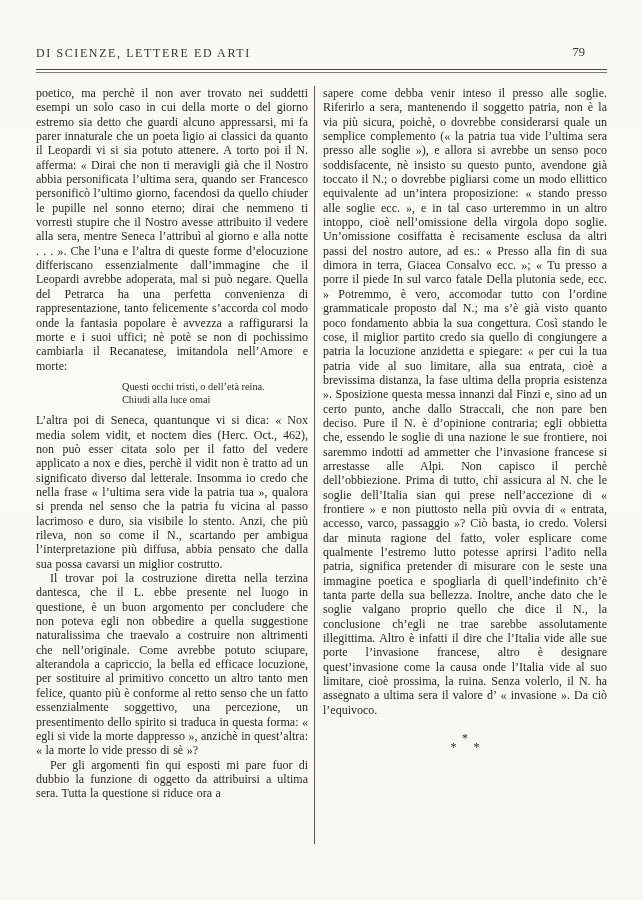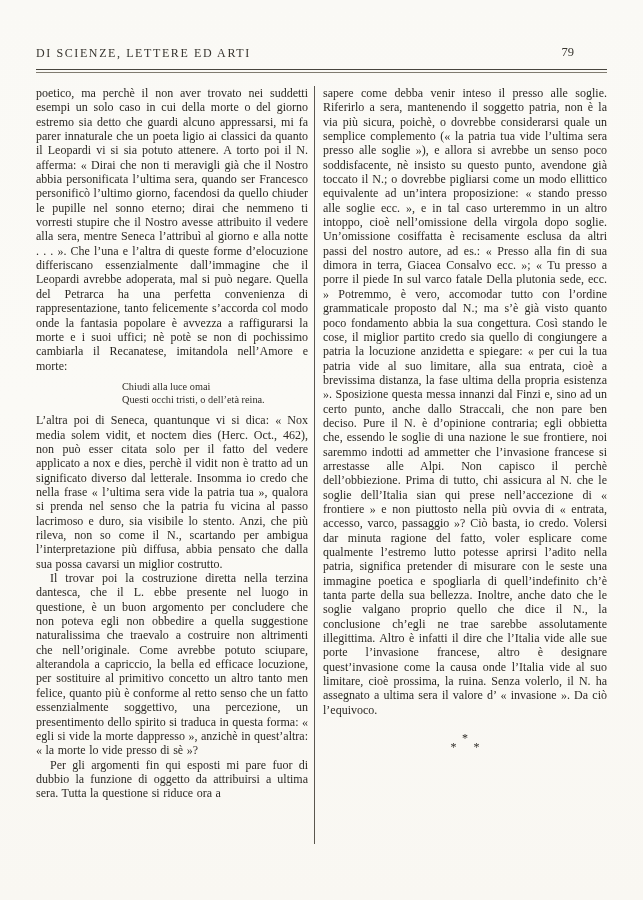--- a/index.html
+++ b/index.html
@@ -19,21 +19,21 @@
     position: absolute; top: 46px; left: 36px; right: 36px; height: 16px;
   }
   .header-title {
     position: absolute; left: 0; right: 0;
     text-align: left;
     font-size: 12px; letter-spacing: 1.6px;
     color: #37342e;
     white-space: nowrap;
   }
   .header-pagenum {
-    position: absolute; right: 33px; top: -1px;
+    position: absolute; right: 22px; top: -1px;
     font-size: 12.5px; color: #37342e;
   }
   .rule-double {
     position: absolute; top: 69px; left: 36px; width: 571px;
     height: 2px;
     border-top: 1px solid #47443d;
     border-bottom: 1px solid #807b70;
   }
   .columns {
     position: absolute; top: 86px; left: 36px; width: 571px;
@@ -76,22 +76,22 @@
 <div class="page">
   <div class="header">
     <div class="header-title">DI SCIENZE, LETTERE ED ARTI</div>
     <div class="header-pagenum">79</div>
   </div>
   <div class="rule-double"></div>
   <div class="columns">
     <div class="col col-left" id="col-left">
         <p class="para"><span>poetico, ma perchè il non aver trovato nei suddetti esempi un solo caso in cui della morte o del giorno estremo sia detto che guardi alcuno appressarsi, mi fa parer innaturale che un poeta ligio ai classici da quanto il Leopardi vi si sia potuto attenere. A torto poi il N. afferma: « Dirai che non ti meravigli già che il Nostro abbia personificata l’</span><span class="italic">ultima sera</span><span>, quando ser Francesco personificò l’</span><span class="italic">ultimo giorno</span><span>, facendosi da quello chiuder le pupille nel sonno eterno; dirai che nemmeno ti vorresti stupire che il Nostro avesse attribuito il </span><span class="italic">vedere</span><span> alla </span><span class="italic">sera</span><span>, mentre Seneca l’attribuì al giorno e alla notte . . . ». Che l’una e l’altra di queste forme d’elocuzione differiscano essenzialmente dall’immagine che il Leopardi avrebbe adoperata, mal si può negare. Quella del Petrarca ha una perfetta convenienza di rappresentazione, tanto felicemente s’accorda col modo onde la fantasia popolare è avvezza a raffigurarsi la morte e i suoi uffici; nè potè se non di pochissimo cambiarla il Recanatese, imitandola nell’</span><span class="italic">Amore e morte</span><span>:</span></p>
         <div class="verse">
+          <div>Questi occhi tristi, o dell’età reina.</div>
           <div>Chiudi alla luce omai</div>
-          <div>Questi occhi tristi, o dell’età reina.</div>
         </div>
         <p class="para"><span>L’altra poi di Seneca, quantunque vi si dica: « Nox media solem vidit, et noctem dies </span><span class="italic">(Herc. Oct., 462),</span><span> </span><span class="italic">non può</span><span> esser citata solo per il fatto del </span><span class="italic">vedere</span><span> applicato a </span><span class="italic">nox</span><span> e </span><span class="italic">dies</span><span>, perchè il </span><span class="italic">vidit</span><span> non è tratto ad un significato diverso dal letterale. Insomma io credo che nella frase « l’ultima sera vide la patria tua », qualora si prenda nel senso che la patria fu vicina al passo lacrimoso e duro, sia visibile lo stento. Anzi, che più rileva, non so come il N., scartando per ambigua l’interpretazione più diffusa, abbia pensato che dalla sua possa cavarsi un miglior costrutto.</span></p>
         <p class="para indent"><span>Il trovar poi la costruzione diretta nella terzina dantesca, che il L. ebbe presente nel luogo in questione, è un buon argomento per concludere che non poteva egli non obbedire a quella suggestione naturalissima che traevalo a costruire non altrimenti che nell’originale. Come avrebbe potuto sciupare, alterandola a capriccio, la bella ed efficace locuzione, per sostituire al primitivo concetto un altro tanto men felice, quanto più è conforme al retto senso che un fatto essenzialmente soggettivo, una percezione, un presentimento dello spirito si traduca in questa forma: « egli si vide la morte dappresso », anzichè in quest’altra: « la morte lo vide presso di sè »?</span></p>
         <p class="para indent"><span>Per gli argomenti fin qui esposti mi pare fuor di dubbio la funzione di oggetto da attribuirsi a </span><span class="italic">ultima sera</span><span>. Tutta la questione si riduce ora a</span></p>
       </div>
     <div class="col col-right" id="col-right">
         <p class="para"><span>sapere come debba venir inteso il </span><span class="italic">presso alle soglie</span><span>. Riferirlo a </span><span class="italic">sera</span><span>, mantenendo il soggetto </span><span class="italic">patria</span><span>, non è la via più sicura, poichè, o dovrebbe considerarsi quale un semplice complemento (« la patria tua vide l’ultima sera presso alle soglie »), e allora si avrebbe un senso poco soddisfacente, nè insisto su questo punto, avendone già toccato il N.; o dovrebbe pigliarsi come un modo ellittico equivalente ad un’intera proposizione: « stando presso alle soglie ecc. », e in tal caso urteremmo in un altro intoppo, cioè nell’omissione della virgola dopo </span><span class="italic">soglie</span><span>. Un’omissione cosiffatta è recisamente esclusa da altri passi del nostro autore, ad es.: « Presso alla fin di sua dimora in terra, Giacea Consalvo ecc. »; « Tu presso a porre il piede In sul varco fatale Della plutonia sede, ecc. » Potremmo, è vero, accomodar tutto con l’ordine grammaticale proposto dal N.; ma s’è già visto quanto poco fondamento abbia la sua congettura. Così stando le cose, il miglior partito credo sia quello di congiungere a </span><span class="italic">patria</span><span> la locuzione anzidetta e spiegare: « per cui la tua patria vide al suo limitare, alla sua entrata, cioè a brevissima distanza, la fase ultima della propria esistenza ». Sposizione questa messa innanzi dal Finzi e, sino ad un certo punto, anche dallo Straccali, che non pare ben deciso. Pure il N. è d’opinione contraria; egli obbietta che, essendo le </span><span class="italic">soglie</span><span> di una nazione le sue frontiere, noi saremmo indotti ad ammetter che l’invasione francese si arrestasse alle Alpi. Non capisco il perchè dell’obbiezione. Prima di tutto, chi assicura al N. che le </span><span class="italic">soglie</span><span> dell’Italia sian qui prese nell’accezione di « frontiere » e non piuttosto nella più ovvia di « entrata, accesso, varco, passaggio »? Ciò basta, io credo. Volersi dar minuta ragione del fatto, voler esplicare come qualmente l’estremo lutto potesse aprirsi l’adito nella patria, significa pretender di misurare con le seste una immagine poetica e spogliarla di quell’indefinito ch’è tanta parte della sua bellezza. Inoltre, anche dato che le </span><span class="italic">soglie</span><span> valgano proprio quello che dice il N., la conclusione ch’egli ne trae sarebbe assolutamente illegittima. Altro è infatti il dire che l’Italia vide alle sue porte l’invasione francese, altro è designare quest’invasione come la causa onde l’Italia vide al suo limitare, cioè prossima, la ruina. Senza volerlo, il N. ha assegnato a </span><span class="italic">ultima sera</span><span> il valore d’ « invasione ». Da ciò l’equivoco.</span></p>
         <div class="asterism">
           <div>*</div>
           <div class="row2">* *</div>

